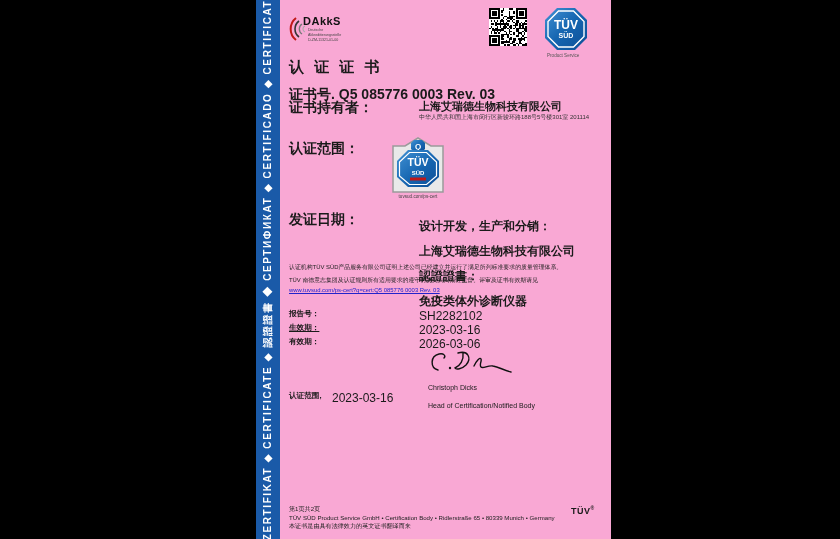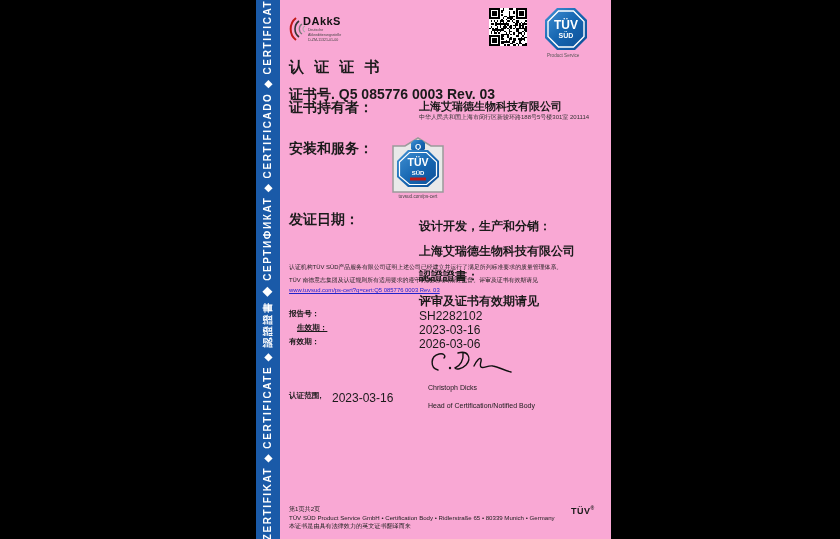--- a/index.html
+++ b/index.html
@@ -93,21 +93,21 @@
     </div>
 
     <div class="abs title" style="left:9px;top:58px;">认 证 证 书</div>
 
     <div class="abs certno" style="left:9px;top:86px;">证书号. Q5 085776 0003 Rev. 03</div>
 
     <div class="abs lbl" style="left:9px;top:99px;">证书持有者：</div>
     <div class="abs holder" style="left:139px;top:99px;">上海艾瑞德生物科技有限公司</div>
     <div class="abs addr" style="left:139px;top:113px;white-space:nowrap;">中华人民共和国上海市闵行区新骏环路188号5号楼301室 201114</div>
 
-    <div class="abs lbl" style="left:9px;top:140px;">安装和服务：</div>
+    <div class="abs lbl" style="left:9px;top:140px;">认证范围：</div>
 
     <div class="abs" style="left:111px;top:137px;width:54px;height:64px;">
       <svg width="54" height="64" viewBox="0 0 54 64">
         <defs>
           <linearGradient id="octg2" x1="0" y1="0" x2="1" y2="1">
             <stop offset="0" stop-color="#4392d4"></stop>
             <stop offset="0.55" stop-color="#1565b0"></stop>
             <stop offset="1" stop-color="#0e4e96"></stop>
           </linearGradient>
         </defs>
@@ -124,31 +124,31 @@
         <rect x="19" y="40.5" width="16" height="3" fill="#c01818"></rect>
         <text x="27" y="60.5" text-anchor="middle" fill="#444" font-family="Liberation Sans, sans-serif" font-size="4.6">tuvsud.com/ps-cert</text>
       </svg>
     </div>
 
     <div class="abs lbl" style="left:9px;top:211px;">发证日期：</div>
     <div class="abs scope" style="left:139px;top:207px;">
       <div>设计开发，生产和分销：</div>
       <div>上海艾瑞德生物科技有限公司</div>
       <div>認證證書：</div>
-      <div>评审及证书有效期请见</div>
+      <div>免疫类体外诊断仪器</div>
     </div>
 
     <div class="abs fine" style="left:9px;top:264px;width:312px;">认证机构TÜV SÜD产品服务有限公司证明上述公司已经建立并运行了满足所列标准要求的质量管理体系。</div>
     <div class="abs fine" style="left:9px;top:277px;width:312px;">TÜV 南德意志集团及认证规则所有适用要求的遵守情况受到周期性监督。评审及证书有效期请见</div>
     <a class="abs link" style="left:9px;top:287px;" href="#">www.tuvsud.com/ps-cert?q=cert:Q5 085776 0003 Rev. 03</a>
 
     <div class="abs kv-lbl" style="left:9px;top:309px;font-family:Liberation Serif, serif;">报告号：</div>
     <div class="abs kv-val" style="left:139px;top:309px;">SH2282102</div>
 
-    <div class="abs kv-lbl" style="left:17px;top:323px;text-decoration:underline;">生效期：</div>
+    <div class="abs kv-lbl" style="left:9px;top:323px;text-decoration:underline;">生效期：</div>
     <div class="abs kv-val" style="left:139px;top:323px;">2023-03-16</div>
 
     <div class="abs kv-lbl" style="left:9px;top:337px;">有效期：</div>
     <div class="abs kv-val" style="left:139px;top:337px;">2026-03-06</div>
 
     <div class="abs" style="left:146px;top:348px;width:90px;height:32px;">
       <svg width="90" height="32" viewBox="0 0 90 32">
         <g fill="none" stroke="#111" stroke-width="1.4" stroke-linecap="round">
           <path d="M12 22 C 4 20, 4 8, 13 6 C 18 5, 20 8, 18 10"></path>
           <circle cx="24" cy="20" r="1.2" fill="#111" stroke="none"></circle>

